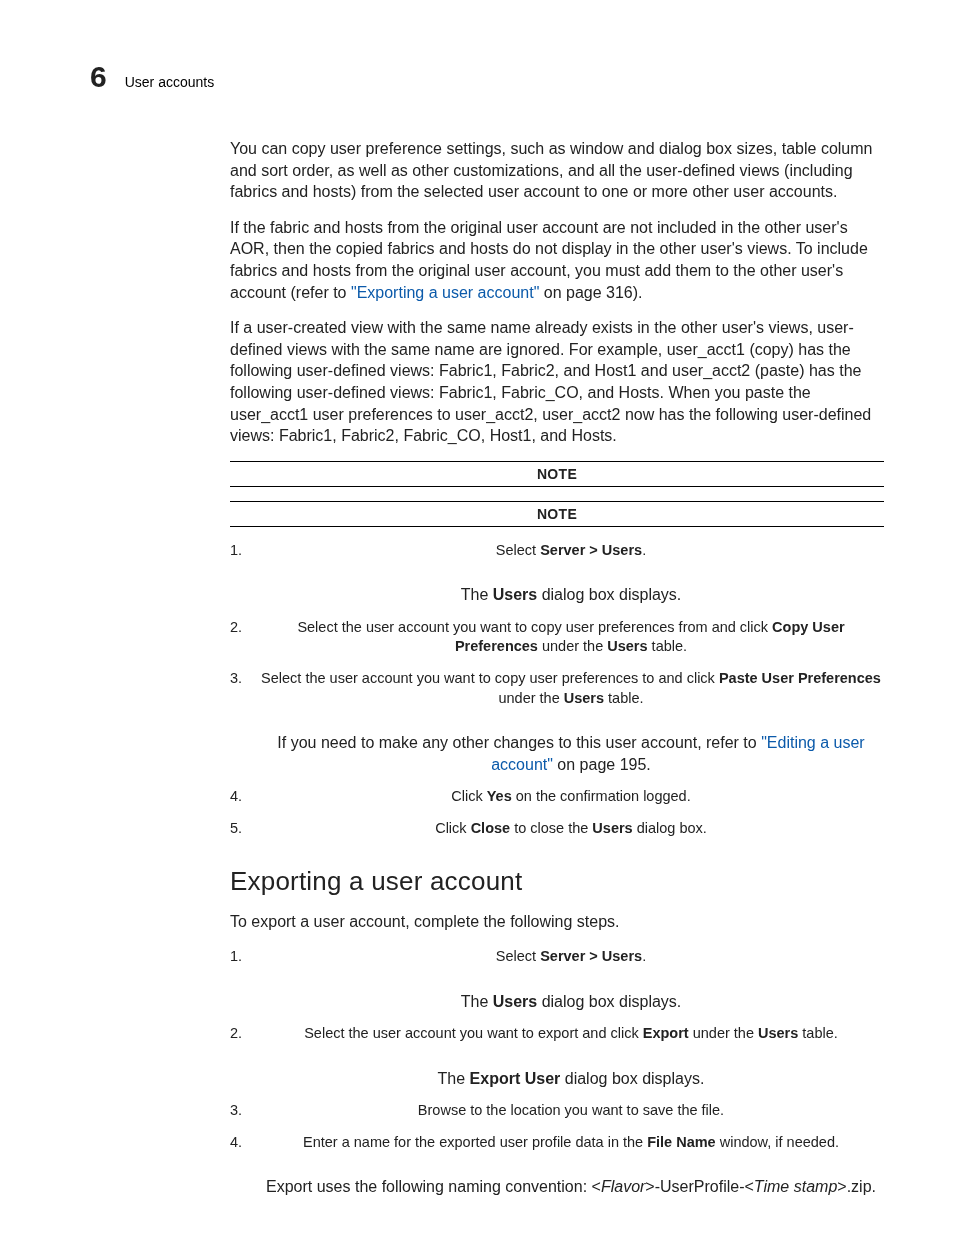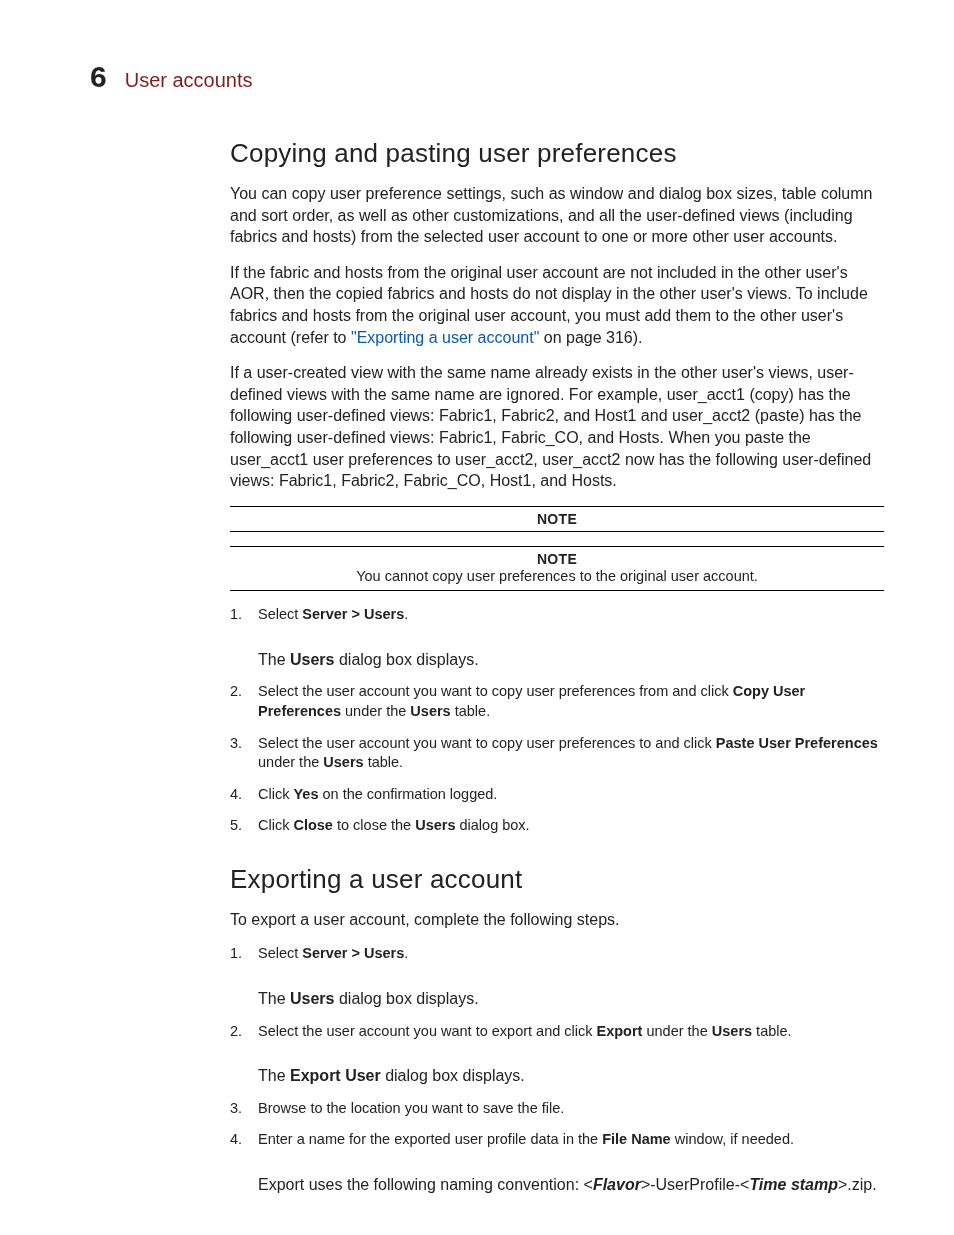--- a/index.html
+++ b/index.html
@@ -19,22 +19,22 @@
     align-items: baseline;
     gap: 18px;
     margin-bottom: 44px;
   }
   .chapter-num {
     font-size: 30px;
     font-weight: 700;
     font-family: "Arial Narrow", Arial, sans-serif;
   }
   .breadcrumb {
-    font-size: 20px;
-    color: #7f1d1d;
+    font-size: 14px;
+    color: #000000;
   }
   .content {
     margin-left: 140px;
   }
   h2.section {
     font-family: "Arial Narrow", Arial, sans-serif;
     font-weight: 400;
     font-size: 26px;
     margin: 0 0 14px 0;
     letter-spacing: 0.2px;
@@ -68,20 +68,21 @@
     font-size: 14.5px;
     line-height: 1.35;
   }
   ol.steps {
     font-size: 14.5px;
     line-height: 1.35;
     padding-left: 0;
     margin: 10px 0 28px 0;
     list-style: none;
     counter-reset: step;
+    text-align: center;
   }
   ol.steps > li {
     counter-increment: step;
     position: relative;
     padding-left: 28px;
     margin-bottom: 12px;
   }
   ol.steps > li::before {
     content: counter(step) ".";
     position: absolute;
@@ -90,67 +91,66 @@
   }
   ol.steps > li p {
     margin-top: 24px;
     margin-bottom: 0;
   }
   .b { font-weight: 700; }
   a.xref {
     color: #0b5aaa;
     text-decoration: none;
   }
-  .ital { font-style: italic; font-weight: bold; }
+  .ital { font-style: italic; }
 </style>
 </head>
 <body>
 
 <div class="page">
 
   <div class="header-row">
     <div class="chapter-num">6</div>
     <div class="breadcrumb">User accounts</div>
   </div>
 
   <div class="content">
 
-    <h2 class="section">Copying and pasting user preferences</h2>
 
     <p>You can copy user preference settings, such as window and dialog box sizes, table column and sort order, as well as other customizations, and all the user-defined views (including fabrics and hosts) from the selected user account to one or more other user accounts.</p>
 
     <p>
       <span>If the fabric and hosts from the original user account are not included in the other user's AOR, then the copied fabrics and hosts do not display in the other user's views. To include fabrics and hosts from the original user account, you must add them to the other user's account (refer to </span><a class="xref">"Exporting a user account"</a><span> on page 316).</span>
     </p>
 
     <p>If a user-created view with the same name already exists in the other user's views, user-defined views with the same name are ignored. For example, user_acct1 (copy) has the following user-defined views: Fabric1, Fabric2, and Host1 and user_acct2 (paste) has the following user-defined views: Fabric1, Fabric_CO, and Hosts. When you paste the user_acct1 user preferences to user_acct2, user_acct2 now has the following user-defined views: Fabric1, Fabric2, Fabric_CO, Host1, and Hosts.</p>
 
     <div class="note-block">
       <div class="note-rule-top"></div>
       <div class="note-label">NOTE</div>
       <div class="note-rule-bottom"></div>
     </div>
 
     <div class="note-block">
       <div class="note-rule-top"></div>
       <div class="note-label">NOTE</div>
-      <div class="note-text">You cannot copy user preferences to the original user account.</div>
       <div class="note-rule-bottom"></div>
     </div>
 
     <ol class="steps">
       <li>
         <span>Select </span><span class="b">Server &gt; Users</span><span>.</span>
         <p><span>The </span><span class="b">Users</span><span> dialog box displays.</span></p>
       </li>
       <li>
         <span>Select the user account you want to copy user preferences from and click </span><span class="b">Copy User Preferences</span><span> under the </span><span class="b">Users</span><span> table.</span>
       </li>
       <li>
         <span>Select the user account you want to copy user preferences to and click </span><span class="b">Paste User Preferences</span><span> under the </span><span class="b">Users</span><span> table.</span>
+        <p><span>If you need to make any other changes to this user account, refer to </span><a class="xref">"Editing a user account"</a><span> on page 195.</span></p>
       </li>
       <li>
         <span>Click </span><span class="b">Yes</span><span> on the confirmation logged.</span>
       </li>
       <li>
         <span>Click </span><span class="b">Close</span><span> to close the </span><span class="b">Users</span><span> dialog box.</span>
       </li>
     </ol>
 
     <h2 class="section">Exporting a user account</h2>

